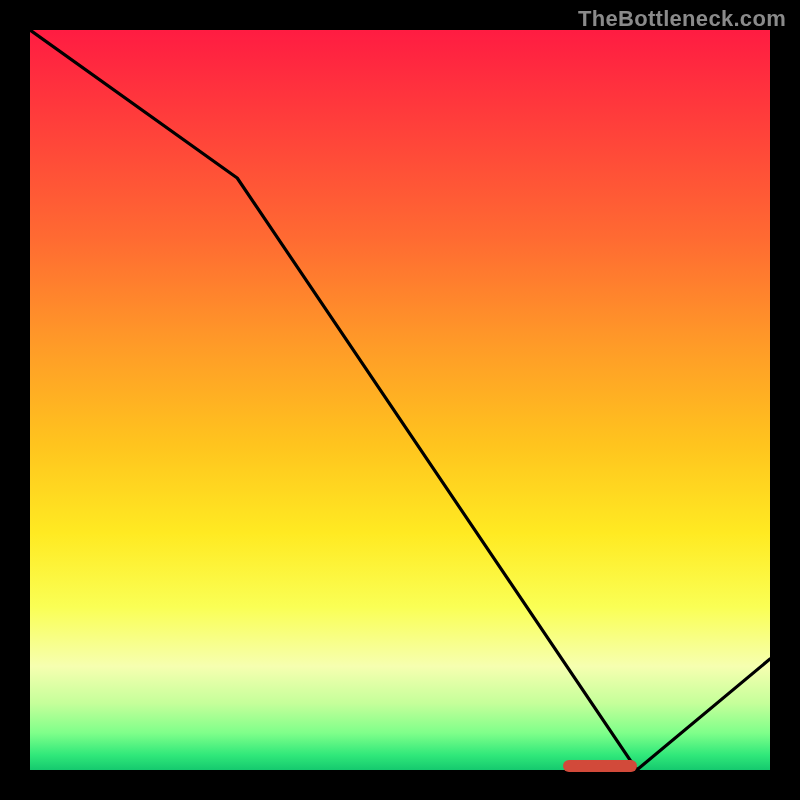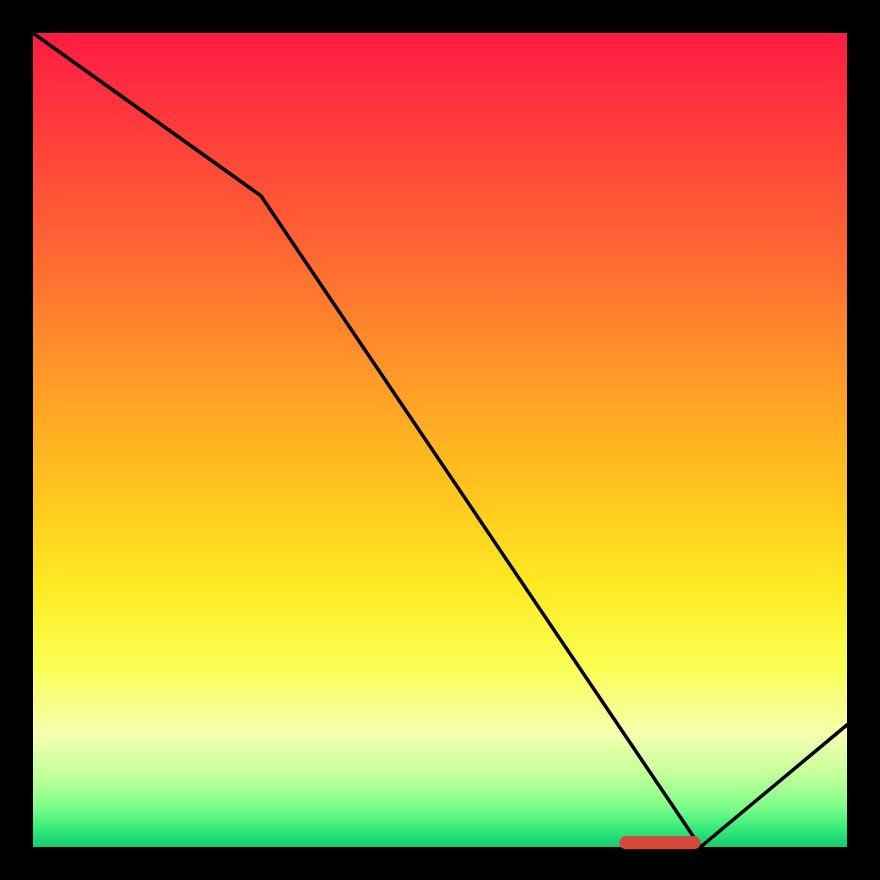--- a/index.html
+++ b/index.html
@@ -68,13 +68,14 @@
 
 <div class="frame">
   <div class="plot-area"></div>
 
   <svg class="curve" viewBox="0 0 740 740" preserveAspectRatio="none">
     <path id="curve-path" d="M0.0 0.0 L207.2 148.0 L606.8 740.0 L740.0 629.0" stroke="#000" stroke-width="3.2" fill="none" stroke-linejoin="round" stroke-linecap="round"></path>
   </svg>
 
   <div id="optimal-marker" class="marker" style="left: 562.8px; width: 74px; top: 760.3px;"></div>
 
+  <div class="watermark">TheBottleneck.com</div>
 </div>
 
 </body></html>

